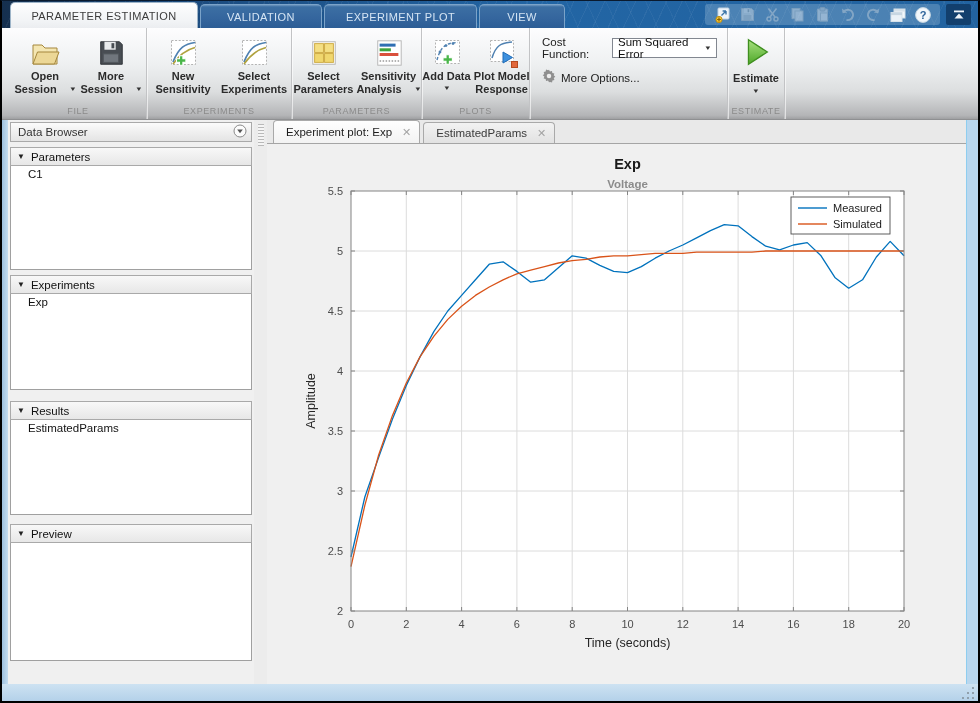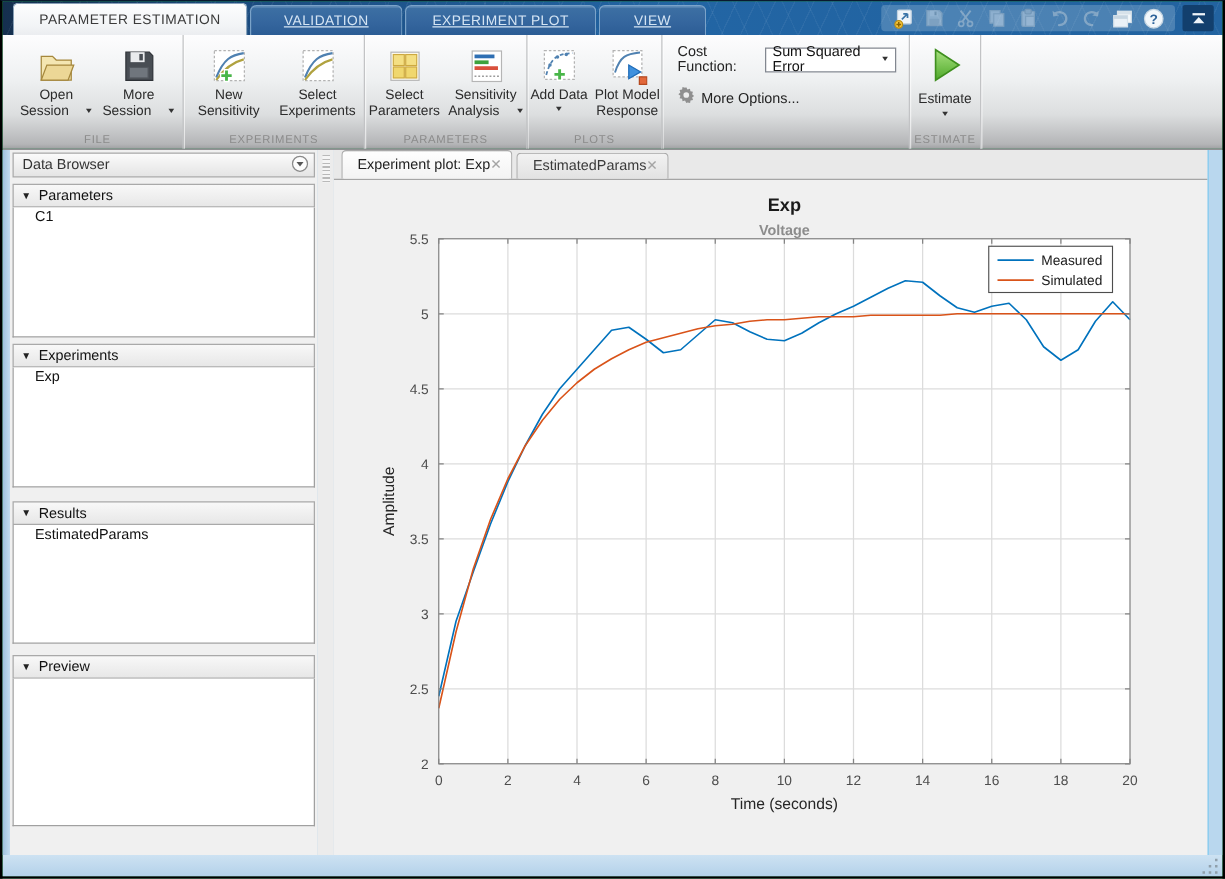--- a/index.html
+++ b/index.html
@@ -7,31 +7,31 @@
   .window { position:relative; width:980px; height:703px; background:#15803d; border:2px solid #000; border-top:1px solid #0a1a2e; overflow:hidden; }
 
   
   .titlebar { position:relative; height:27px; background:linear-gradient(90deg,#152f4e 0%,#1b4a7d 18%,#2265a4 55%,#2263a0 100%); display:flex; align-items:flex-end; padding-left:8px; }
   .titlebar::before { content:""; position:absolute; inset:0;
      background:repeating-linear-gradient(115deg, rgba(255,255,255,0.055) 0 1px, transparent 1px 14px),
                 repeating-linear-gradient(65deg, rgba(255,255,255,0.045) 0 1px, transparent 1px 18px); pointer-events:none; }
   .ttab { position:relative; z-index:2; text-align:center; font-size:11px; letter-spacing:.4px; border-radius:5px 5px 0 0; margin-right:2px; cursor:default; }
   .ttab.inactive { height:24px; margin-top:3px; line-height:24px; color:#d5e5f4;
      background:linear-gradient(180deg,#6e97c0 0%,#3c6fa3 8%,#35669e 55%,#2c5d95 100%); background:linear-gradient(180deg,#6e97c0 0%,#3c6fa3 8%,#35669e 55%,#2c5d95 100%);
-     border:1px solid #7ba3c9; border-bottom:none;text-decoration:underline; }
+     border:1px solid #7ba3c9; border-bottom:none; }
   .ttab.active { height:26px; margin-top:1px; line-height:26px; color:#3b3b3b; background:linear-gradient(180deg,#fdfdfe 0%,#f2f4f6 70%,#ebedf0 100%); border:1px solid #9db4c8; border-bottom:none; }
   .qat { position:absolute; right:38px; top:3px; display:flex; gap:6px; align-items:center; height:21px; padding:0 8px; background:rgba(225,235,245,0.22); border-radius:3px; z-index:3; }
   .qa { width:19px; height:17px; display:flex; align-items:center; justify-content:center; }
   .qa.dim { opacity:.42; }
   .collapse-btn { position:absolute; right:7px; top:3px; width:25px; height:21px; background:#123f6d; border-radius:2px; display:flex; align-items:center; justify-content:center; z-index:3; }
 
   
   .ribbon { height:92px; background:linear-gradient(180deg,#fdfdfe 0%,#eef0f1 40%,#dcdedf 70%,#b4b5b7 96%,#9fa0a2 100%); display:flex; padding-left:8px; border-bottom:1px solid #8f9092; }
   .rsec { display:flex; flex-direction:column; border-right:1px solid #c2c3c5; box-shadow:1px 0 0 rgba(255,255,255,.6); }
-  .rsec-body { flex:1; display:flex; align-items:flex-start; justify-content:center; gap:2px; padding-top:5px; }
+  .rsec-body { flex:1; display:flex; align-items:flex-start; justify-content:center; gap:2px; padding-top:5px;font-weight:bold; }
   .rsec-label { height:15px; text-align:center; font-size:9px; color:#8b8b8b; letter-spacing:.6px; line-height:14px; }
   .rbtn { display:flex; flex-direction:column; align-items:center; width:64px; padding-top:2px; border:1px solid transparent; border-radius:2px; }
   .ricon { height:34px; display:flex; align-items:center; justify-content:center; }
   .rl { font-size:11px; color:#2b2b2b; line-height:13px; text-align:center; white-space:nowrap; }
   .rl-row { display:flex; align-items:flex-start; gap:13px; justify-content:center; }
   .dd { font-size:6px; color:#333; transform:scaleX(1.3); }
   .opt-sec { padding:8px 10px 0 12px; }
   .opt-row { display:flex; align-items:center; gap:5px; margin-bottom:9px; }
   .opt-label { font-size:11.5px; color:#222; }
   .costfn { display:flex; align-items:center; justify-content:space-between; width:118px; height:20px; background:#fff; border:1px solid #828790; padding:0 5px; font-size:11.5px; color:#111; }
@@ -46,21 +46,21 @@
   .sidebar { width:246px; background:#f0f0f0; padding:2px 2px 0 2px; display:flex; flex-direction:column; }
   .sb-head { height:20px; background:linear-gradient(180deg,#fbfbfb,#e4e4e4); border:1px solid #a9a9a9; display:flex; align-items:center; justify-content:space-between; padding:0 4px 0 7px; font-size:11.5px; color:#333; }
   .sb-sec-head { height:19px; background:linear-gradient(180deg,#f8f8f8,#e7e7e7); border:1px solid #a9a9a9; display:flex; align-items:center; gap:6px; padding:0 6px; font-size:11.5px; color:#111; margin-top:5px; }
   .tri { font-size:8px; color:#222; }
   .sb-list { background:#fff; border:1px solid #a0a0a0; border-top:none; overflow:hidden; }
   .sb-item { font-size:11.5px; color:#111; padding:2px 17px; }
   .splitter { width:13px; background:#ececec; position:relative; }
   .splitter .grip { position:absolute; top:4px; left:3.5px; width:6px; height:22px; background:repeating-linear-gradient(180deg,#b9b9b9 0 1px,#f5f5f5 1px 3px); }
   .docarea { width:699px; display:flex; flex-direction:column; background:#f0f0f0; }
   .doctabs { height:24px; background:#e9e9e9; border-bottom:1px solid #a5a5a5; display:flex; align-items:flex-end; padding-left:6px; }
-  .dtab { height:21px; display:flex; align-items:center; gap:0; padding:0 8px 0 12px; font-size:11.5px; border:1px solid #a9a9a9; border-bottom:none; border-radius:4px 4px 0 0; margin-right:3px; }
+  .dtab { height:21px; display:flex; align-items:center; gap:10px; padding:0 8px 0 12px; font-size:11.5px; border:1px solid #a9a9a9; border-bottom:none; border-radius:4px 4px 0 0; margin-right:3px; }
   .dtab.active { background:linear-gradient(180deg,#fefefe,#f3f3f3); color:#1d1d1d; height:23px; }
   .dtab.inactive { background:linear-gradient(180deg,#f2f2f2,#e2e2e2); color:#3a3a3a; }
   .dclose { font-size:11px; color:#a4a4a4; line-height:10px; }
   .plotpanel { flex:1; background:#f0f0f0; }
 
   
   .frame-bottom { height:18px; background:linear-gradient(180deg,#cde2f2,#b2d0e9); position:relative; }
   .resize-grip { position:absolute; right:4px; bottom:3px; width:12px; height:12px; }
   .resize-grip i { position:absolute; width:2.5px; height:2.5px; background:#90a0ac; }
   .resize-grip i:nth-child(1){ right:0; bottom:0; } .resize-grip i:nth-child(2){ right:5px; bottom:0; }

